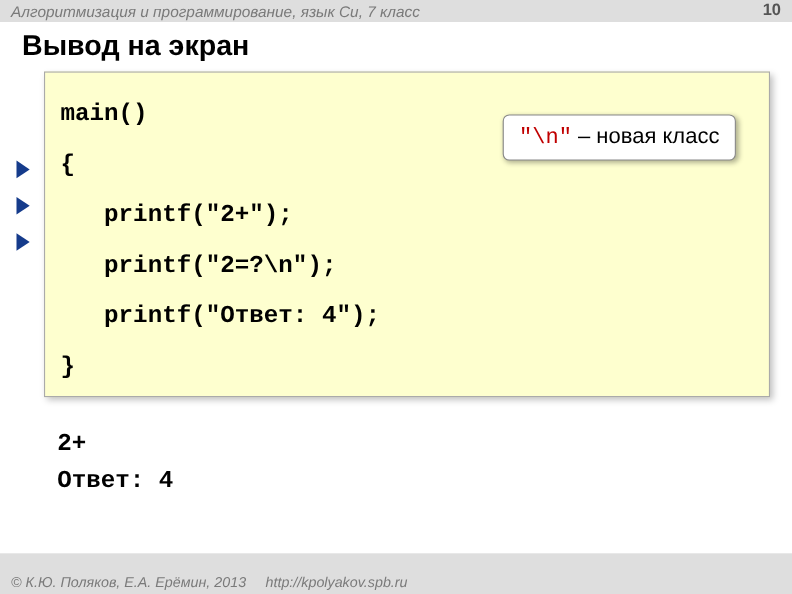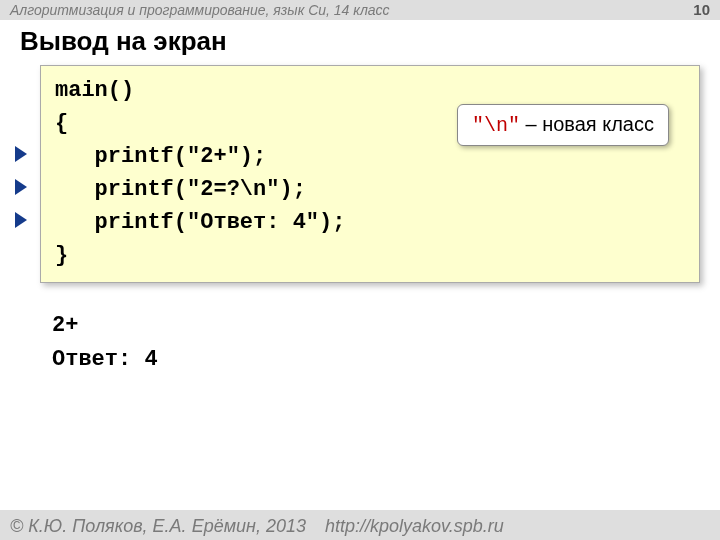--- a/index.html
+++ b/index.html
@@ -40,21 +40,21 @@
     background: #feffcf;
     border: 1px solid #aaa;
     box-shadow: 3px 3px 6px rgba(0,0,0,0.25);
     padding: 8px 14px 10px 14px;
     font-family: "Courier New", monospace;
     font-weight: bold;
     font-size: 22px;
     line-height: 1.5;
     color: #000;
   }
-  .code-line { white-space: pre; }
+  .code-line { white-space: pre; margin-top: 13px; }
   .arrow {
     position: absolute;
     left: -26px;
     width: 0; height: 0;
     border-top: 8px solid transparent;
     border-bottom: 8px solid transparent;
     border-left: 12px solid #153b8b;
   }
   .callout {
     position: absolute;
@@ -87,30 +87,30 @@
     line-height: 1.55;
     margin-left: 14px;
     white-space: pre;
   }
   .footer {
     position: absolute;
     left: 0; right: 0; bottom: 0;
     background: #dedede;
     color: #7a7a7a;
     font-style: italic;
-    font-size: 18px;
-    padding: 6px 10px 3px 10px;
+    font-size: 13px;
+    padding: 19px 10px 3px 10px;
   }
   .footer a { color: #7a7a7a; text-decoration: none; margin-left: 14px; font-style: italic; }
 </style>
 </head>
 <body>
 
 <div class="top-banner">
-  <span>Алгоритмизация и программирование, язык Си, 14 класс</span>
+  <span>Алгоритмизация и программирование, язык Си, 7 класс</span>
   <span class="page-num">10</span>
 </div>
 
 <h1 class="title">Вывод на экран</h1>
 
 <div class="code-block">
   <div class="code-line">main()</div>
   <div class="code-line">{</div>
   <div class="code-line">   printf("2+");</div>
   <div class="code-line">   printf("2=?\n");</div>

